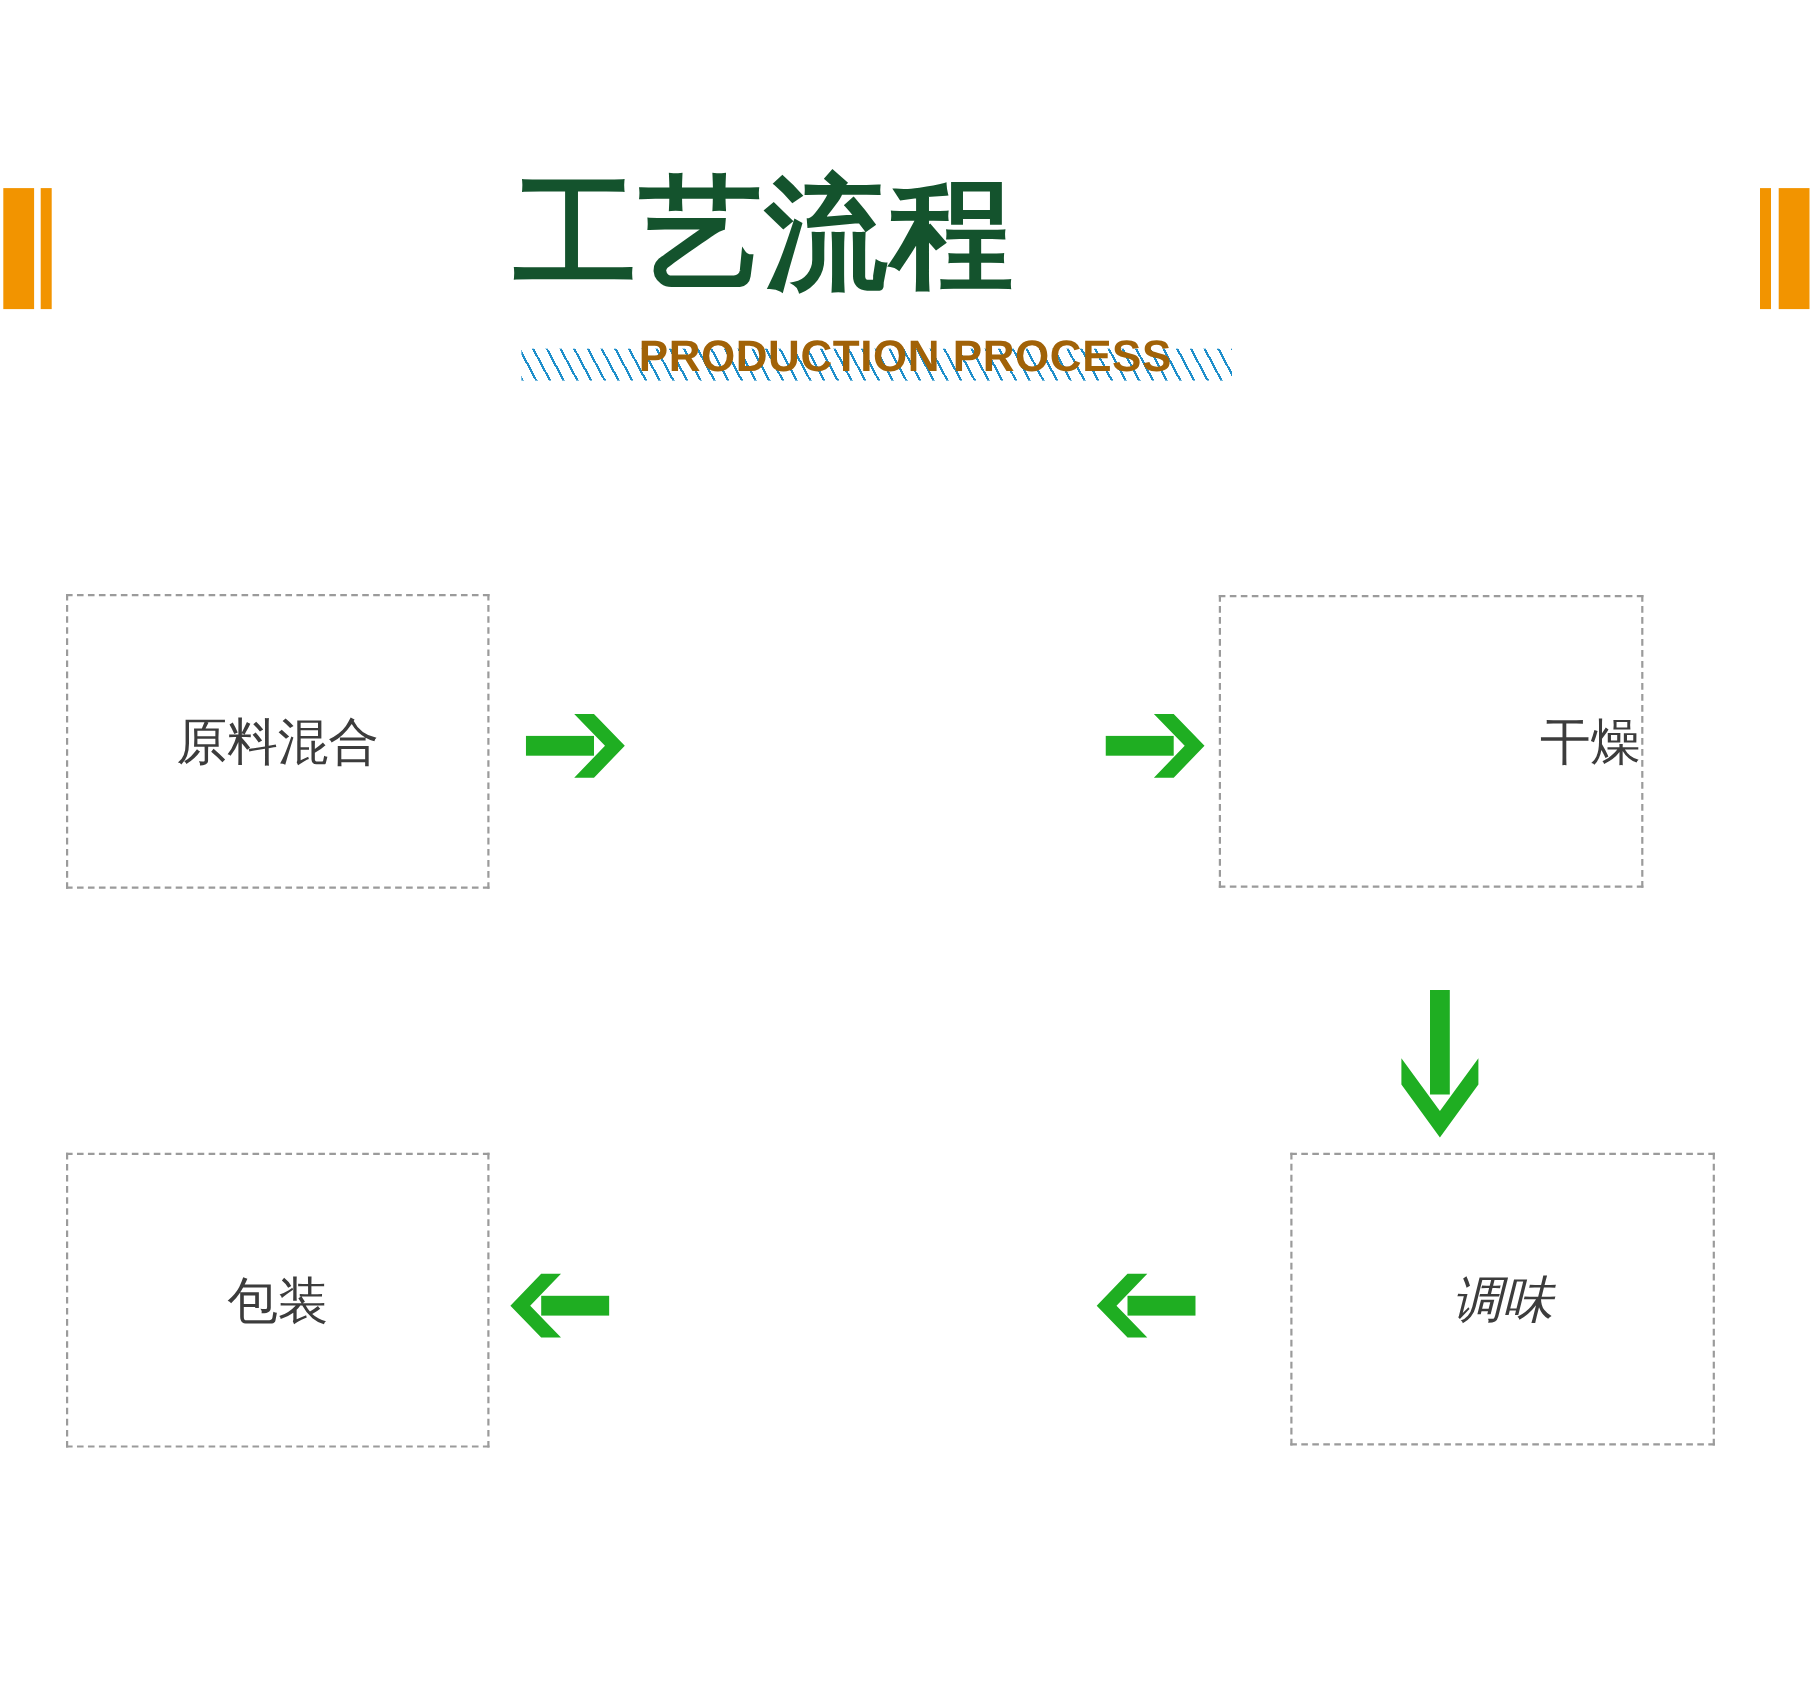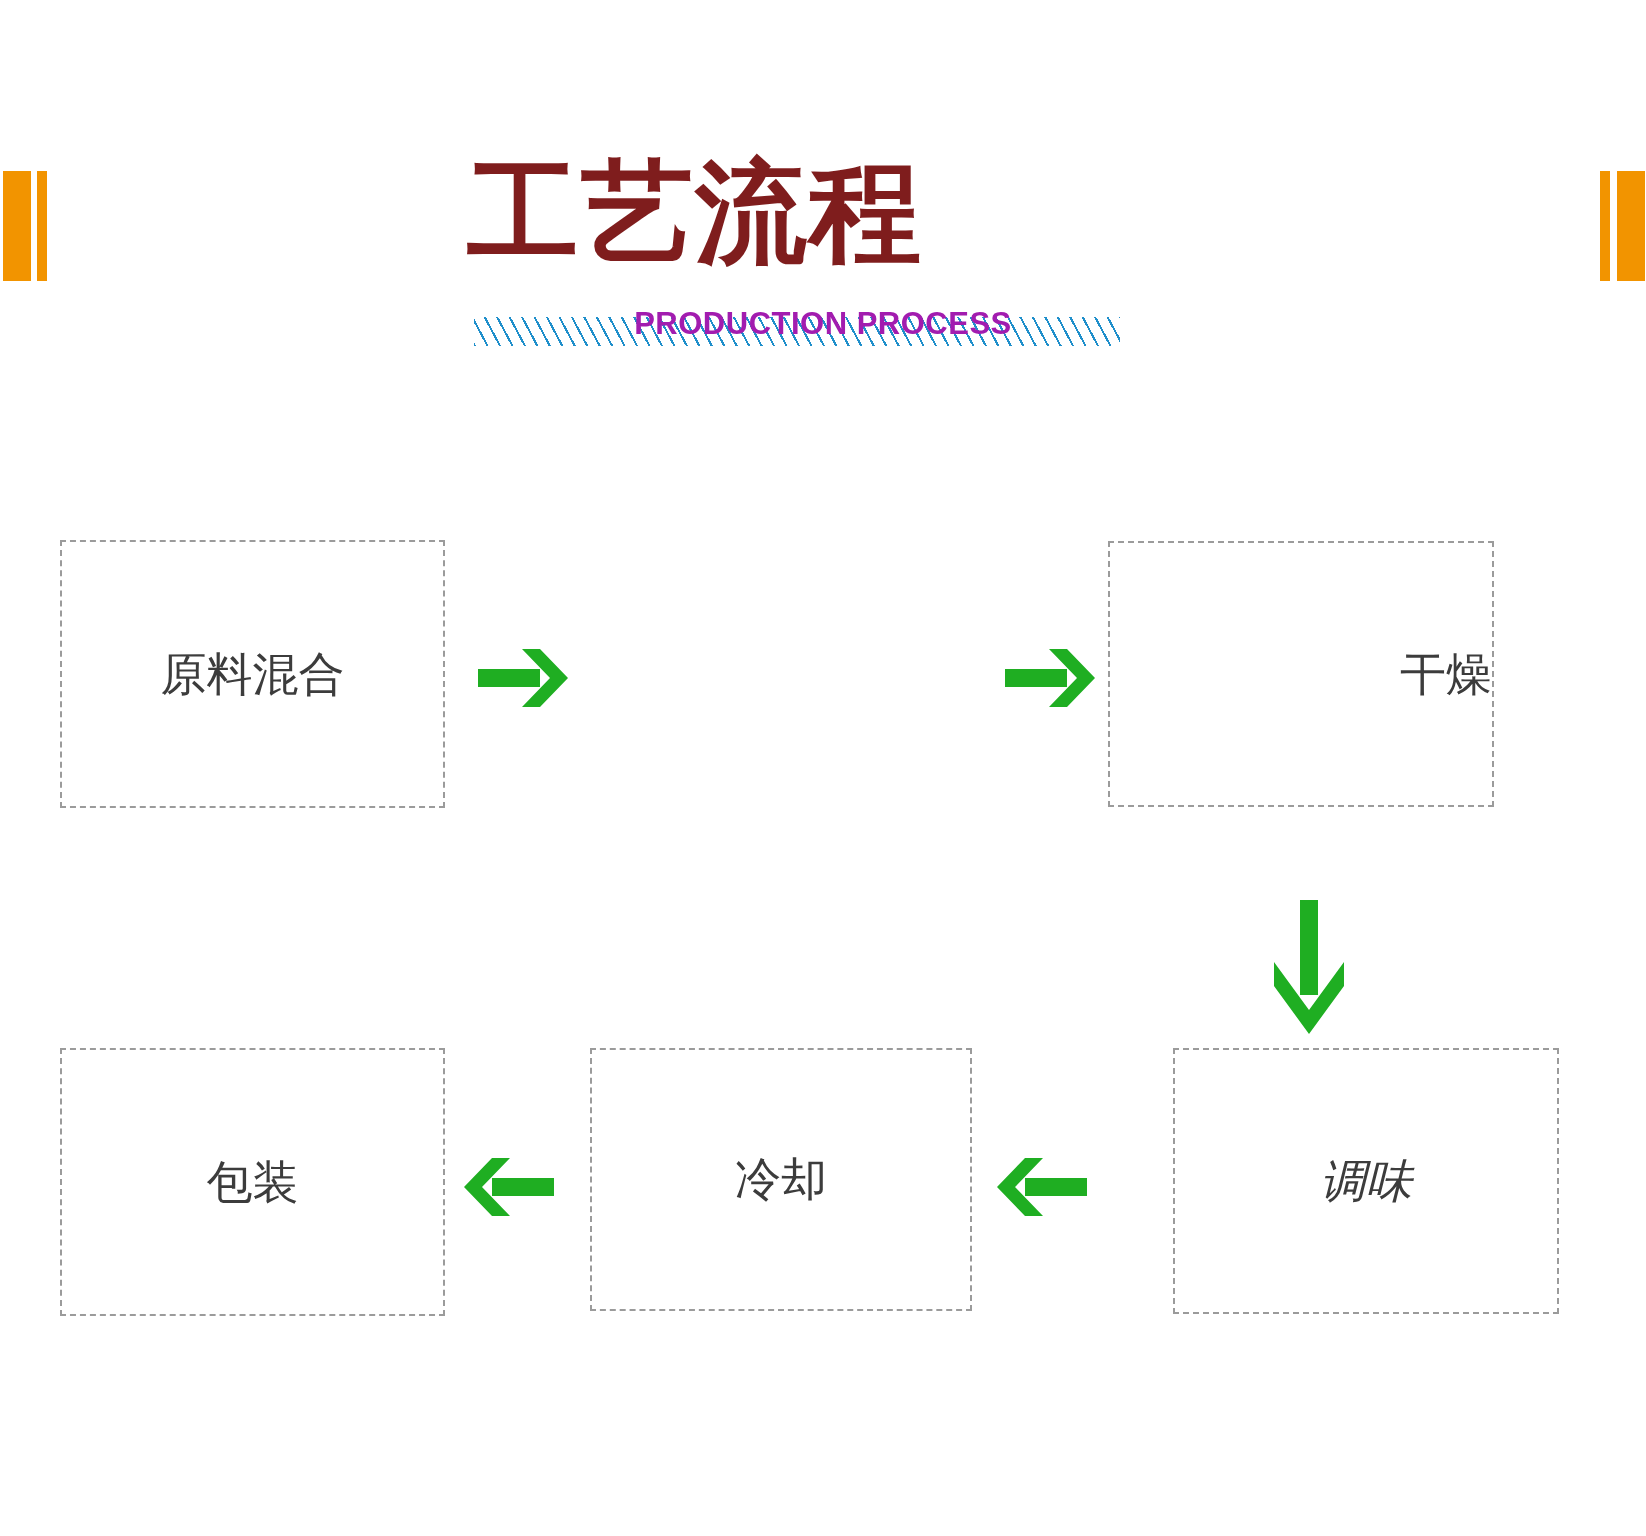--- a/index.html
+++ b/index.html
@@ -40,21 +40,21 @@
   
   .title {
     position: absolute;
     top: 150px;
     left: 0;
     width: 1390px;
     text-align: center;
     font-size: 112px;
     line-height: 1.12;
     font-weight: bold;
-    color: #7f1d1d;
+    color: #14532d;
     letter-spacing: 2px;
   }
 
   
   .subtitle-wrap {
     position: absolute;
     top: 300px;
     left: 0;
     width: 1646px;
     height: 48px;
@@ -70,23 +70,23 @@
     height: 29px;
     background-image: repeating-linear-gradient(
       62deg,
       #1F8FCB 0px, #1F8FCB 2px,
       rgba(255,255,255,0) 2px, rgba(255,255,255,0) 11px
     );
   }
   .subtitle-text {
     position: relative;
     z-index: 2;
-    font-size: 31px;
+    font-size: 40px;
     font-weight: bold;
-    color: #a21caf;
+    color: #a16207;
     letter-spacing: 0.5px;
     white-space: nowrap;
   }
 
   
   .flow-box {
     position: absolute;
     border: 2px dashed #9B9B9B;
     box-sizing: border-box;
     display: flex;
@@ -150,23 +150,20 @@
 
 
   <div class="flow-box" id="box-dry">
     <span class="box-label">干燥</span>
   </div>
 
   <div class="flow-box" id="box-package">
     <span class="box-label">包装</span>
   </div>
 
-  <div class="flow-box" id="box-cool">
-    <span class="box-label">冷却</span>
-  </div>
 
   <div class="flow-box" id="box-season">
     <span class="box-label">调味</span>
   </div>
 
   <div class="arrow" id="arrow-1">
     <svg width="92" height="78" viewBox="0 0 92 78">
       <polygon fill="#1FAE22" points="0,29 57,29 57,13 57,13 34,-7 34,-7 34,-7" style="display:none"></polygon>
       <path fill="#1FAE22" d="M0,30 L58,30 L58,13 L34,13 L62,39 L34,65 L58,65 L58,48 L0,48 Z" style="display:none"></path>
       <g fill="#1FAE22">

